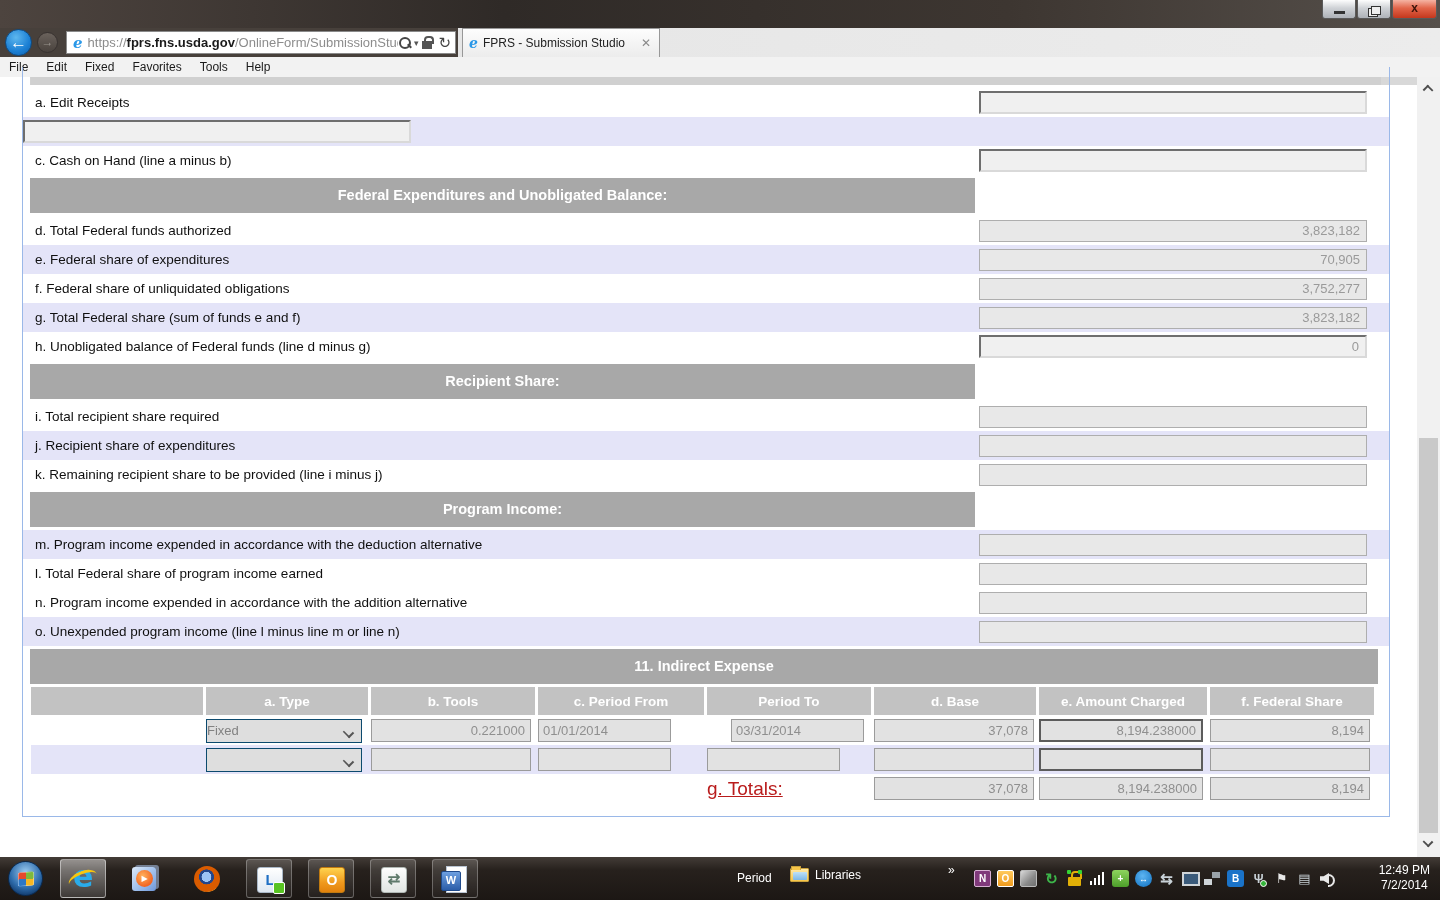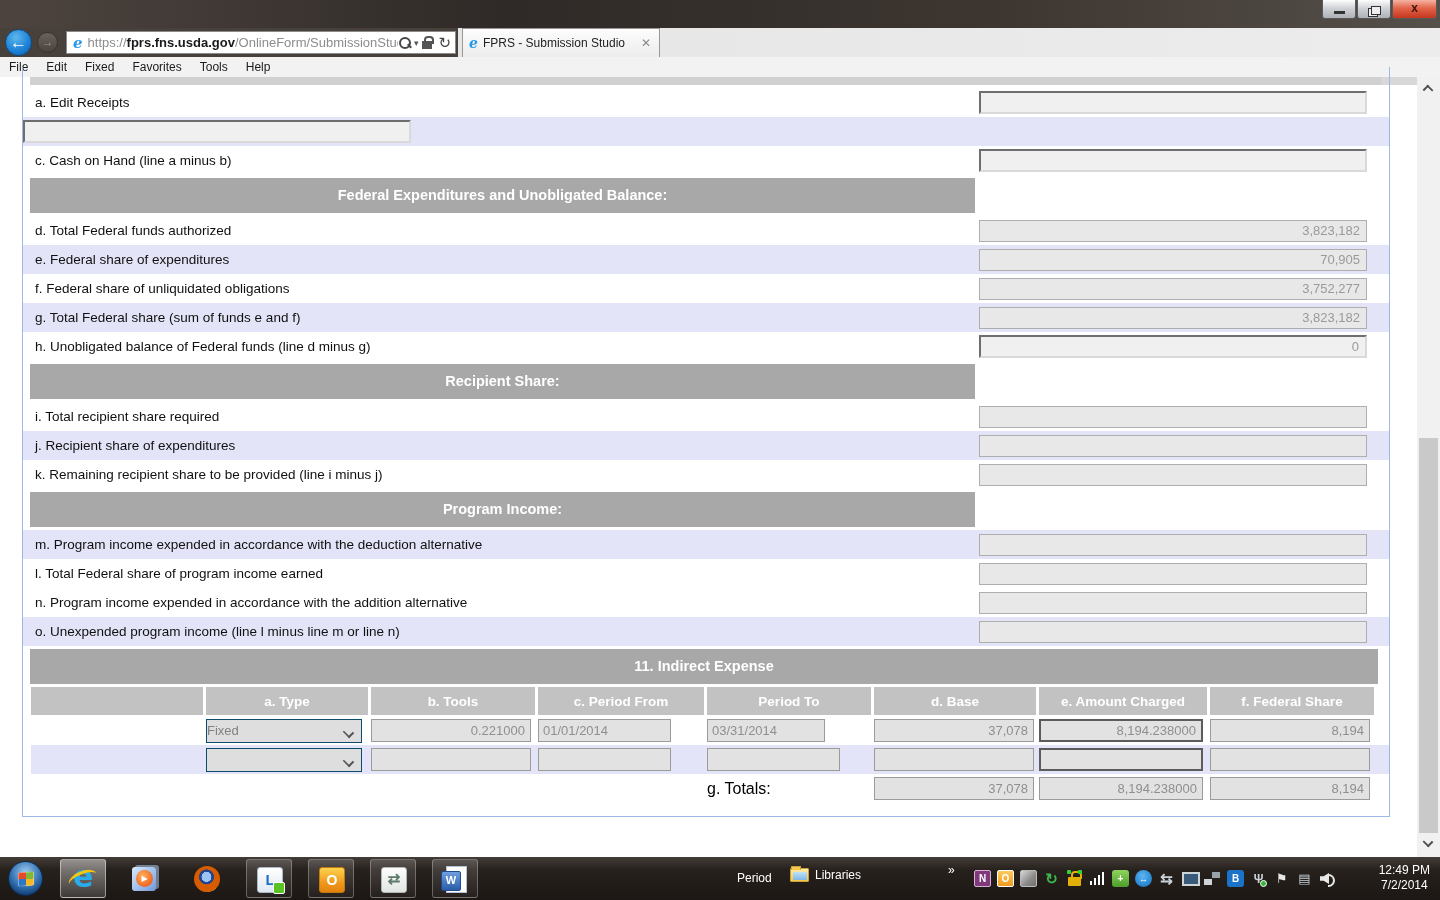--- a/index.html
+++ b/index.html
@@ -91,21 +91,21 @@
     justify-content:center; }
   .ti { background:#e2e2e2; border:1px solid #9b9b9b; color:#8f8f8f; font-size:13px;
     height:23px; line-height:21px; }
   .ti.right { text-align:right; padding-right:5px; }
   .ti.left  { padding-left:4px; }
   .ti.darkb { border:2px solid #5c5c5c; line-height:19px; }
   .tsel { position:relative; background:#dedede; border:1px solid #0c4a6e; color:#828282;
     font-size:13px; height:24px; line-height:22px; padding-left:0; }
   .tsel::after { content:""; position:absolute; right:8px; top:8px; width:7px; height:7px;
     border:2px solid #555; border-top:none; border-left:none; transform:rotate(45deg) scale(1,.8); }
-  .totlabel { font-size:16px; color:#000000; }
+  .totlabel { font-size:19px; color:#b91c1c;text-decoration:underline; }
 
   
   .vscroll { position:absolute; right:0; top:0; width:23px; height:780px; background:#f1f1f1; }
   .varrow { position:absolute; left:0; width:23px; height:22px; }
   .chev { position:absolute; left:7px; width:8px; height:8px; border:2px solid #4e4e4e; }
   .chev.up { top:9px; border-bottom:none; border-right:none; transform:rotate(45deg) scale(1,.9); }
   .chev.dn { top:3px; border-top:none; border-left:none; transform:rotate(45deg) scale(1,.9); }
   .vthumb { position:absolute; left:2px; top:361px; width:19px; height:395px; background:#c9c9c9; }
 
   
@@ -376,21 +376,21 @@
             <div class="ixcell" style="width: 162px;">
               <div class="tsel" style="width: 156px;">Fixed</div>
             </div>
             <div class="ixcell" style="width: 164px;">
               <div class="ti right" style="width: 160px;">0.221000</div>
             </div>
             <div class="ixcell" style="width: 166px; justify-content: flex-start;">
               <div class="ti left" style="width: 133px;">01/01/2014</div>
             </div>
             <div class="ixcell" style="width: 164px; justify-content: flex-start;">
-              <div class="ti left" style="width: 118px;">03/31/2014</div>
+              <div class="ti left" style="width: 133px; margin-left: 24px;">03/31/2014</div>
             </div>
             <div class="ixcell" style="width: 162px;">
               <div class="ti right" style="width: 160px;">37,078</div>
             </div>
             <div class="ixcell" style="width: 168px;">
               <div class="ti right darkb" style="width: 164px;">8,194.238000</div>
             </div>
             <div class="ixcell" style="width: 164px;">
               <div class="ti right" style="width: 160px;">8,194</div>
             </div>

